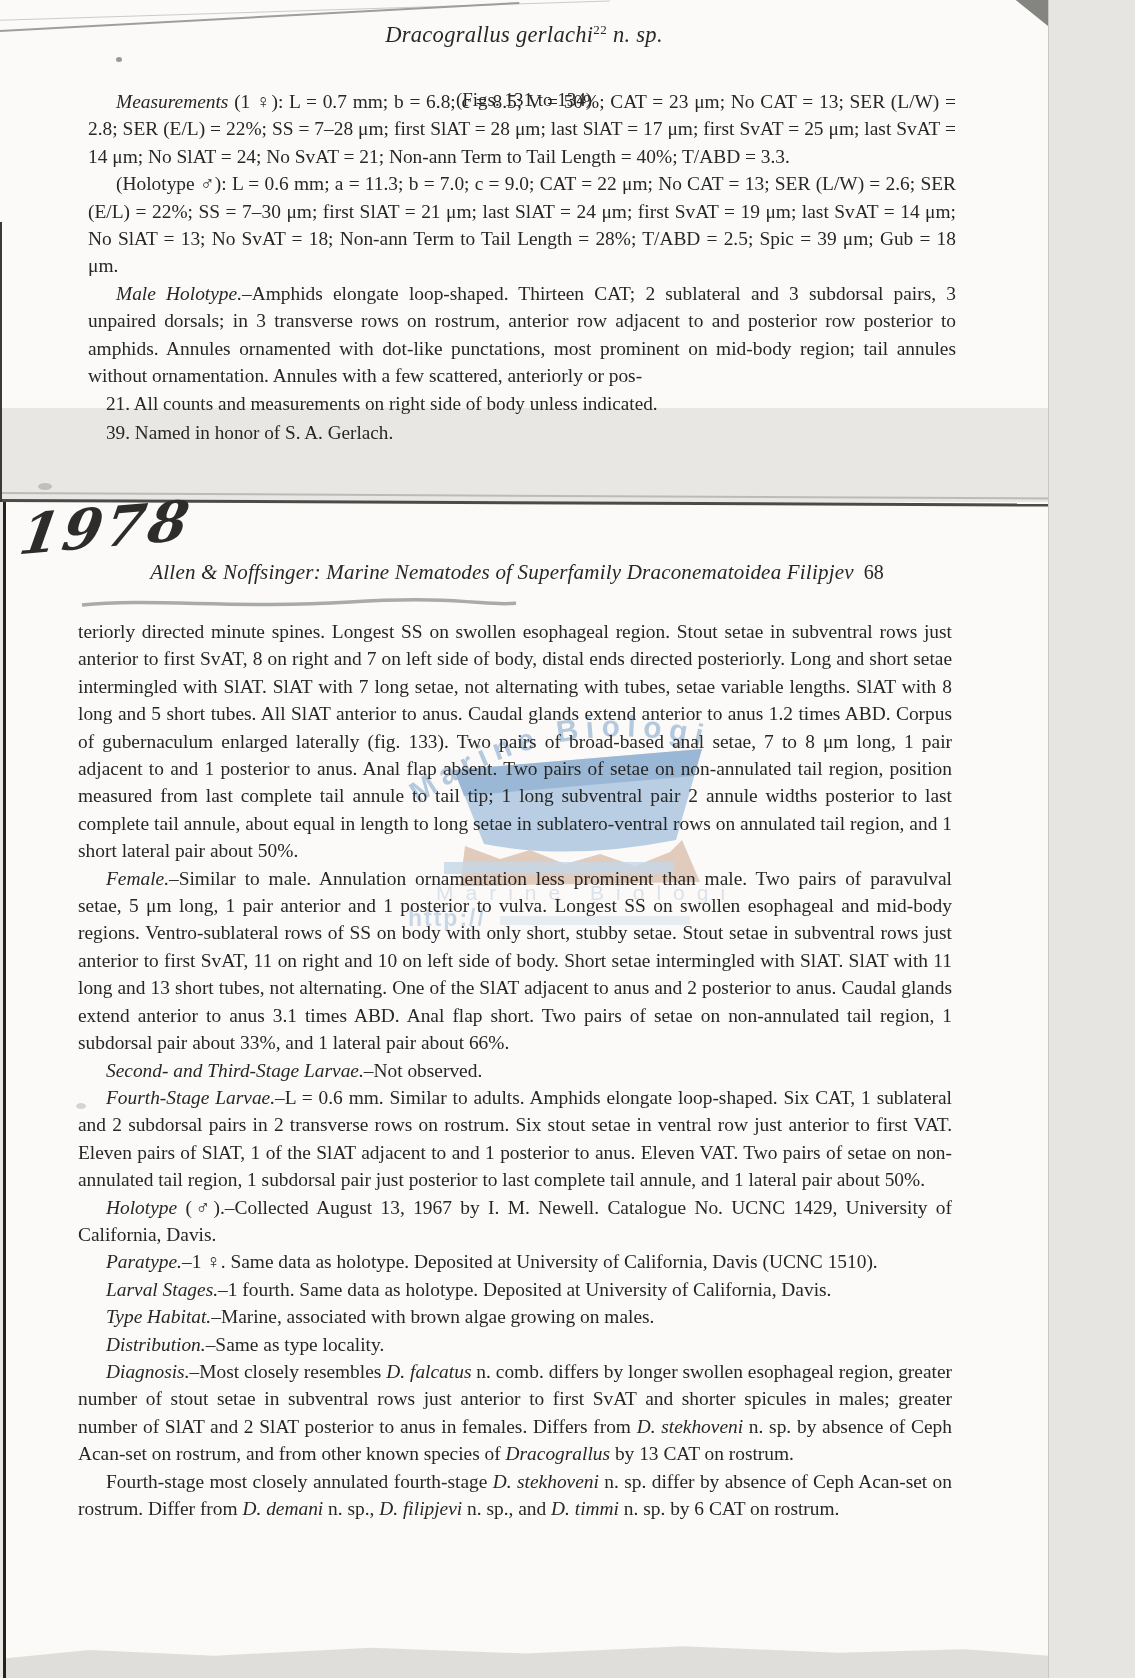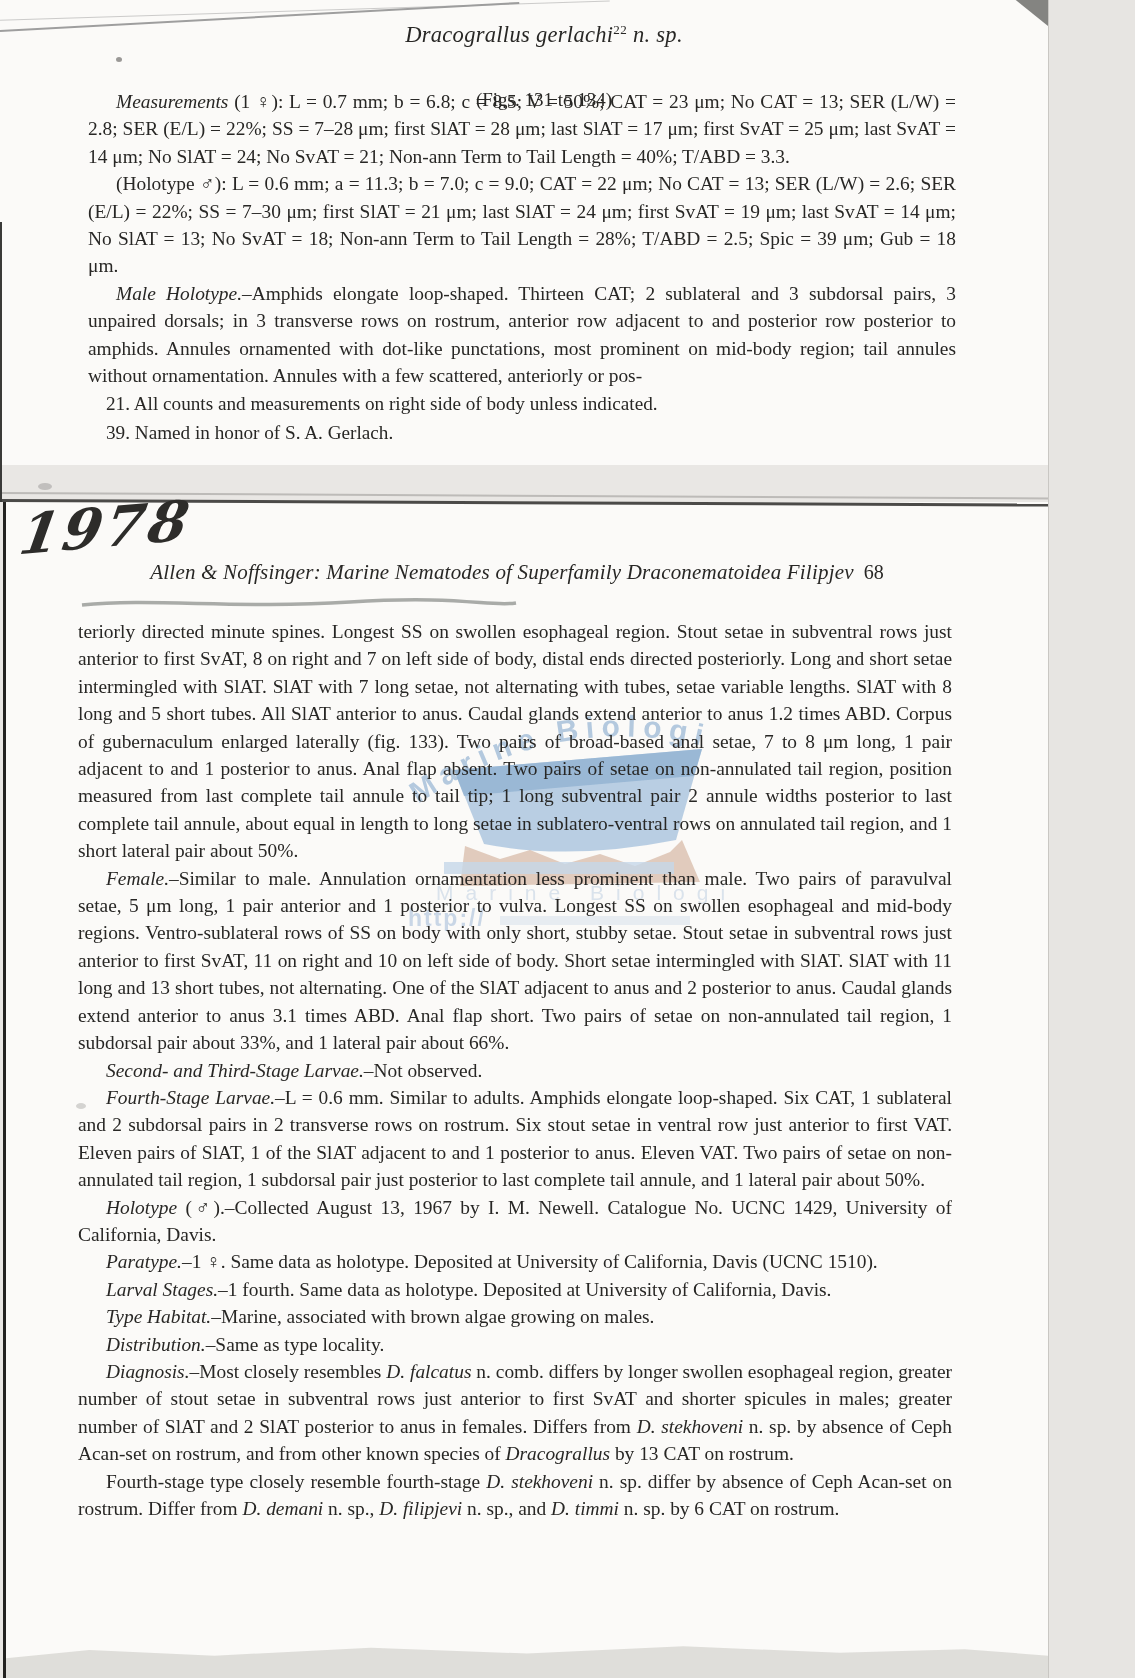--- a/index.html
+++ b/index.html
@@ -4,21 +4,21 @@
 <style>
   html,body{margin:0;padding:0;}
   body{
     width:1135px;height:1678px;position:relative;overflow:hidden;
     background:#e9e7e4;
     font-family:"Liberation Serif","DejaVu Serif",serif;
     color:#282725;
   }
   .canvas{position:absolute;inset:0;}
   .page{position:absolute;background:#fbfaf8;}
-  #page1{top:0;left:0;width:1048px;height:465px;padding-left:40px;}
+  #page1{top:0;left:0;width:1048px;height:408px;}
   #page2{top:502px;left:6px;width:1042px;height:1176px;}
 
   
   .edge-line{position:absolute;background:#9e9e9e;transform-origin:left center;}
   .divider-dark{position:absolute;left:0;top:499px;width:1050px;height:2.5px;background:#4b4a48;transform:rotate(0.25deg);transform-origin:left center;}
   .divider-light{position:absolute;left:0;top:492px;width:1050px;height:1.5px;background:#bdbbb8;transform:rotate(0.3deg);transform-origin:left center;}
   .left-line-1{position:absolute;left:0;top:222px;width:2px;height:280px;background:#3a3a38;}
   .left-line-2{position:absolute;left:3px;top:502px;width:3px;height:1176px;background:#232220;}
   .right-strip{position:absolute;left:1048px;top:0;width:87px;height:1678px;background:#e7e5e2;border-left:1px solid #c9c7c3;}
   .corner-wedge{position:absolute;left:1010px;top:0;width:38px;height:26px;background:#6f6e6c;clip-path:polygon(15% 0,100% 0,100% 100%);opacity:.85;}
@@ -104,21 +104,21 @@
         <p class="para"><span>teriorly directed minute spines. Longest SS on swollen esophageal region. Stout setae in subventral rows just anterior to first SvAT, 8 on right and 7 on left side of body, distal ends directed posteriorly. Long and short setae intermingled with SlAT. SlAT with 7 long setae, not alternating with tubes, setae variable lengths. SlAT with 8 long and 5 short tubes. All SlAT anterior to anus. Caudal glands extend anterior to anus 1.2 times ABD. Corpus of gubernaculum enlarged laterally (fig. 133). Two pairs of broad-based anal setae, 7 to 8 μm long, 1 pair adjacent to and 1 posterior to anus. Anal flap absent. Two pairs of setae on non-annulated tail region, position measured from last complete tail annule to tail tip; 1 long subventral pair 2 annule widths posterior to last complete tail annule, about equal in length to long setae in sublatero-ventral rows on annulated tail region, and 1 short lateral pair about 50%.</span></p>
         <p class="para indent"><i>Female.</i><span>–Similar to male. Annulation ornamentation less prominent than male. Two pairs of paravulval setae, 5 μm long, 1 pair anterior and 1 posterior to vulva. Longest SS on swollen esophageal and mid-body regions. Ventro-sublateral rows of SS on body with only short, stubby setae. Stout setae in subventral rows just anterior to first SvAT, 11 on right and 10 on left side of body. Short setae intermingled with SlAT. SlAT with 11 long and 13 short tubes, not alternating. One of the SlAT adjacent to anus and 2 posterior to anus. Caudal glands extend anterior to anus 3.1 times ABD. Anal flap short. Two pairs of setae on non-annulated tail region, 1 subdorsal pair about 33%, and 1 lateral pair about 66%.</span></p>
         <p class="para indent"><i>Second- and Third-Stage Larvae.</i><span>–Not observed.</span></p>
         <p class="para indent"><i>Fourth-Stage Larvae.</i><span>–L = 0.6 mm. Similar to adults. Amphids elongate loop-shaped. Six CAT, 1 sublateral and 2 subdorsal pairs in 2 transverse rows on rostrum. Six stout setae in ventral row just anterior to first VAT. Eleven pairs of SlAT, 1 of the SlAT adjacent to and 1 posterior to anus. Eleven VAT. Two pairs of setae on non-annulated tail region, 1 subdorsal pair just posterior to last complete tail annule, and 1 lateral pair about 50%.</span></p>
         <p class="para indent"><i>Holotype</i><span> (♂).–Collected August 13, 1967 by I. M. Newell. Catalogue No. UCNC 1429, University of California, Davis.</span></p>
         <p class="para indent"><i>Paratype.</i><span>–1 ♀. Same data as holotype. Deposited at University of California, Davis (UCNC 1510).</span></p>
         <p class="para indent"><i>Larval Stages.</i><span>–1 fourth. Same data as holotype. Deposited at University of California, Davis.</span></p>
         <p class="para indent"><i>Type Habitat.</i><span>–Marine, associated with brown algae growing on males.</span></p>
         <p class="para indent"><i>Distribution.</i><span>–Same as type locality.</span></p>
         <p class="para indent"><i>Diagnosis.</i><span>–Most closely resembles </span><i>D. falcatus</i><span> n. comb. differs by longer swollen esophageal region, greater number of stout setae in subventral rows just anterior to first SvAT and shorter spicules in males; greater number of SlAT and 2 SlAT posterior to anus in females. Differs from </span><i>D. stekhoveni</i><span> n. sp. by absence of Ceph Acan-set on rostrum, and from other known species of </span><i>Dracograllus</i><span> by 13 CAT on rostrum.</span></p>
-        <p class="para indent"><span>Fourth-stage type closely resemble fourth-stage </span><i>D. stekhoveni</i><span> n. sp. differ by absence of Ceph Acan-set on rostrum. Differ from </span><i>D. demani</i><span> n. sp., </span><i>D. filipjevi</i><span> n. sp., and </span><i>D. timmi</i><span> n. sp. by 6 CAT on rostrum.</span></p>
+        <p class="para indent"><span>Fourth-stage most closely annulated fourth-stage </span><i>D. stekhoveni</i><span> n. sp. differ by absence of Ceph Acan-set on rostrum. Differ from </span><i>D. demani</i><span> n. sp., </span><i>D. filipjevi</i><span> n. sp., and </span><i>D. timmi</i><span> n. sp. by 6 CAT on rostrum.</span></p>
       </div>
 
     <div class="bottom-band"></div>
   </div>
 
   <div class="handwritten">1978</div>
 
   <div class="edge-line" style="left:0;top:30px;width:520px;height:2px;transform:rotate(-3.1deg);"></div>
   <div class="edge-line" style="left:-10px;top:20px;width:620px;height:1px;opacity:.5;transform:rotate(-1.8deg);"></div>
   <div class="divider-light"></div>

